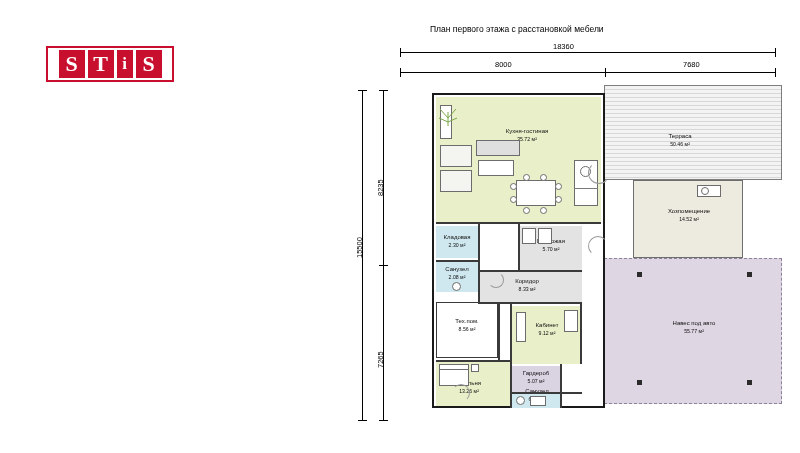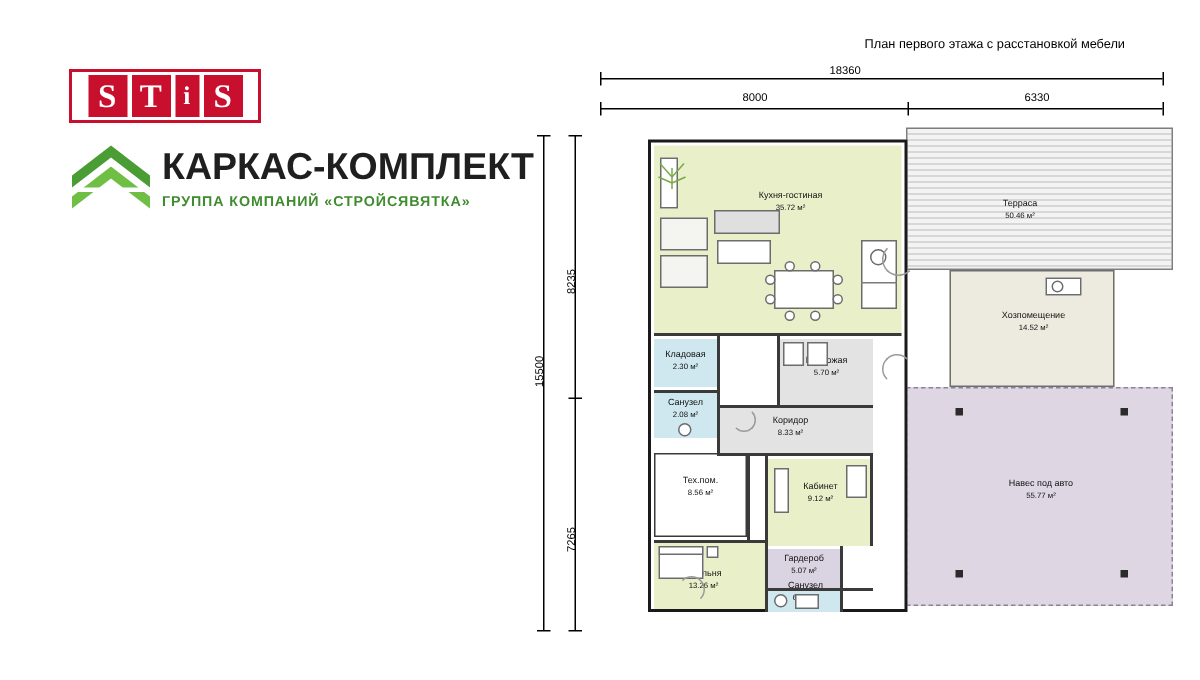--- a/index.html
+++ b/index.html
@@ -85,21 +85,21 @@
     letter-spacing: 0.6px;
     white-space: nowrap;
   }
 
   
   .plan-title {
     position: absolute;
     left: 430px;
     top: 24px;
     width: 320px;
-    text-align: right;
+    text-align: left;
     font-size: 8.5px;
     color: #000;
   }
 
   
   .dim-text {
     position: absolute;
     font-size: 7.5px;
     color: #000;
     white-space: nowrap;
@@ -200,39 +200,30 @@
 
 <div class="root">
 
   <div class="logo-stis">
     <div class="sq">S</div>
     <div class="sq">T</div>
     <div class="sq small">i</div>
     <div class="sq">S</div>
   </div>
 
-  <div class="logo-kk">
-    <svg class="mark" viewBox="0 0 56 46">
-      <polygon points="28,2 54,22 54,30 28,10 2,30 2,22" fill="#4a9c34"></polygon>
-      <polygon points="28,16 54,36 54,44 28,24 2,44 2,36" fill="#6fbf44"></polygon>
-      <rect x="2" y="30" width="52" height="3" fill="#ffffff"></rect>
-    </svg>
-    <div class="kk-title">КАРКАС-КОМПЛЕКТ</div>
-    <div class="kk-sub">ГРУППА  КОМПАНИЙ  «СТРОЙСЯВЯТКА»</div>
-  </div>
 
   <div class="plan-title">План первого этажа с расстановкой мебели</div>
 
   <div class="dim-text" style="left:553px; top:42px;">18360</div>
   <div class="dim-line" style="left:400px; top:52px; width:375px; height:1px;"></div>
   <div class="tick" style="left:400px; top:48px; width:1px; height:9px;"></div>
   <div class="tick" style="left:775px; top:48px; width:1px; height:9px;"></div>
 
   <div class="dim-text" style="left:495px; top:60px;">8000</div>
-  <div class="dim-text" style="left:683px; top:60px;">6330</div>
+  <div class="dim-text" style="left:683px; top:60px;">7680</div>
   <div class="dim-line" style="left:400px; top:72px; width:375px; height:1px;"></div>
   <div class="tick" style="left:400px; top:68px; width:1px; height:9px;"></div>
   <div class="tick" style="left:605px; top:68px; width:1px; height:9px;"></div>
   <div class="tick" style="left:775px; top:68px; width:1px; height:9px;"></div>
 
   <div class="dim-text" style="left:355px; top:258px; transform:rotate(-90deg); transform-origin:left top;">15500</div>
   <div class="dim-line" style="left:362px; top:90px; width:1px; height:330px;"></div>
   <div class="tick" style="left:358px; top:90px; width:9px; height:1px;"></div>
   <div class="tick" style="left:358px; top:420px; width:9px; height:1px;"></div>
 

